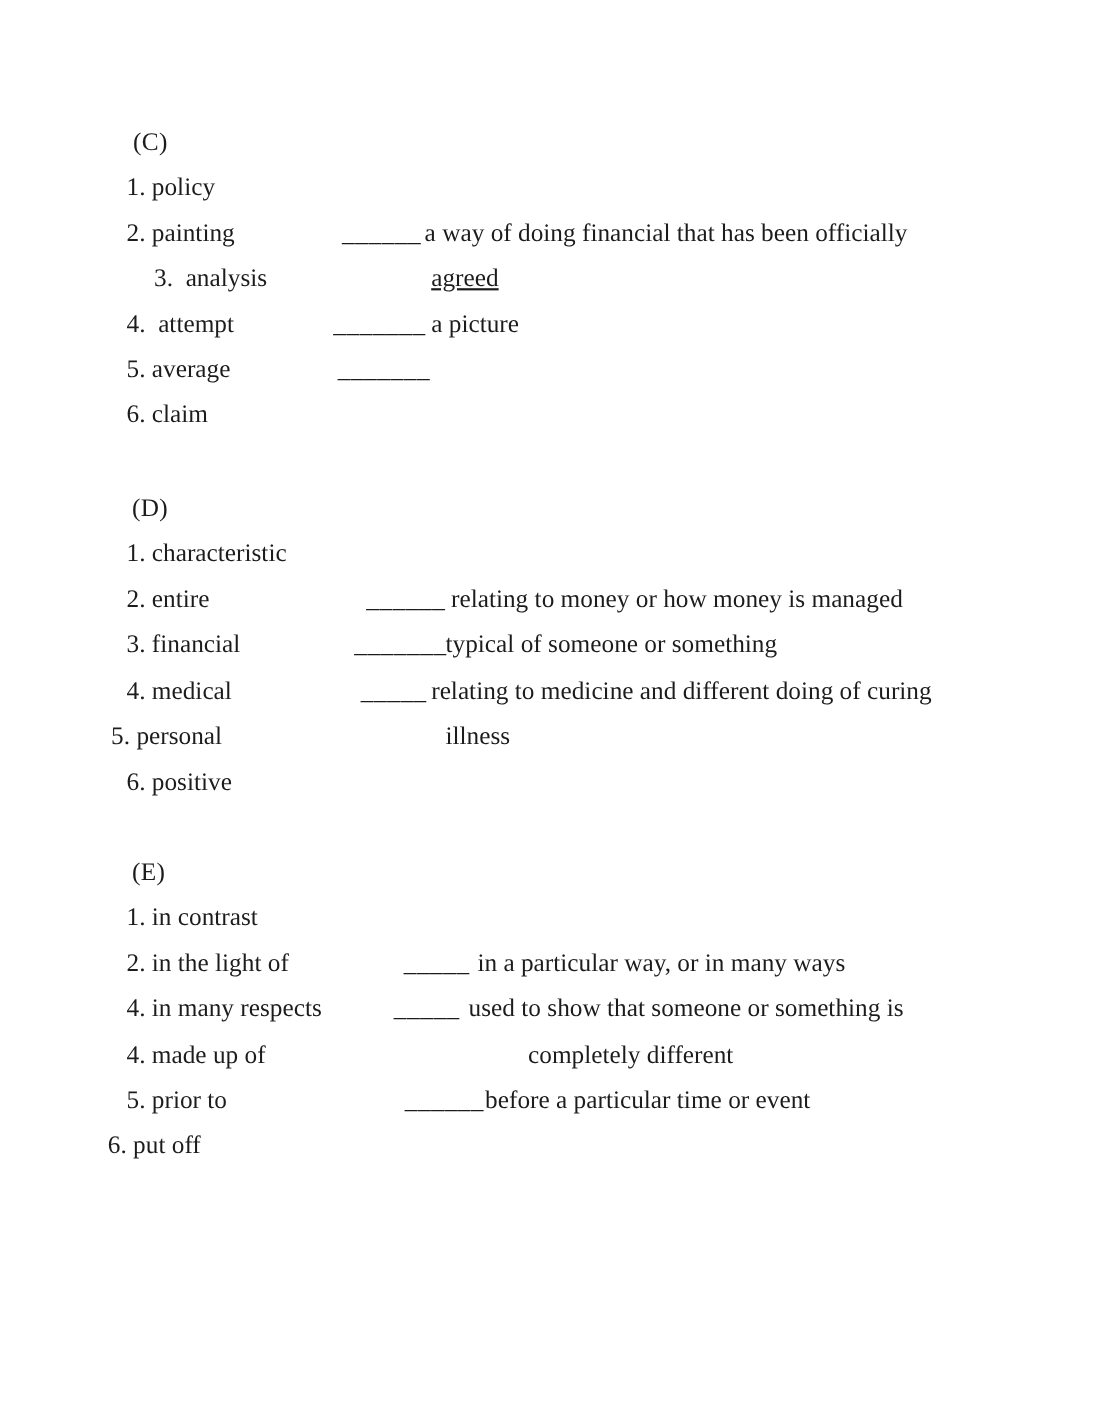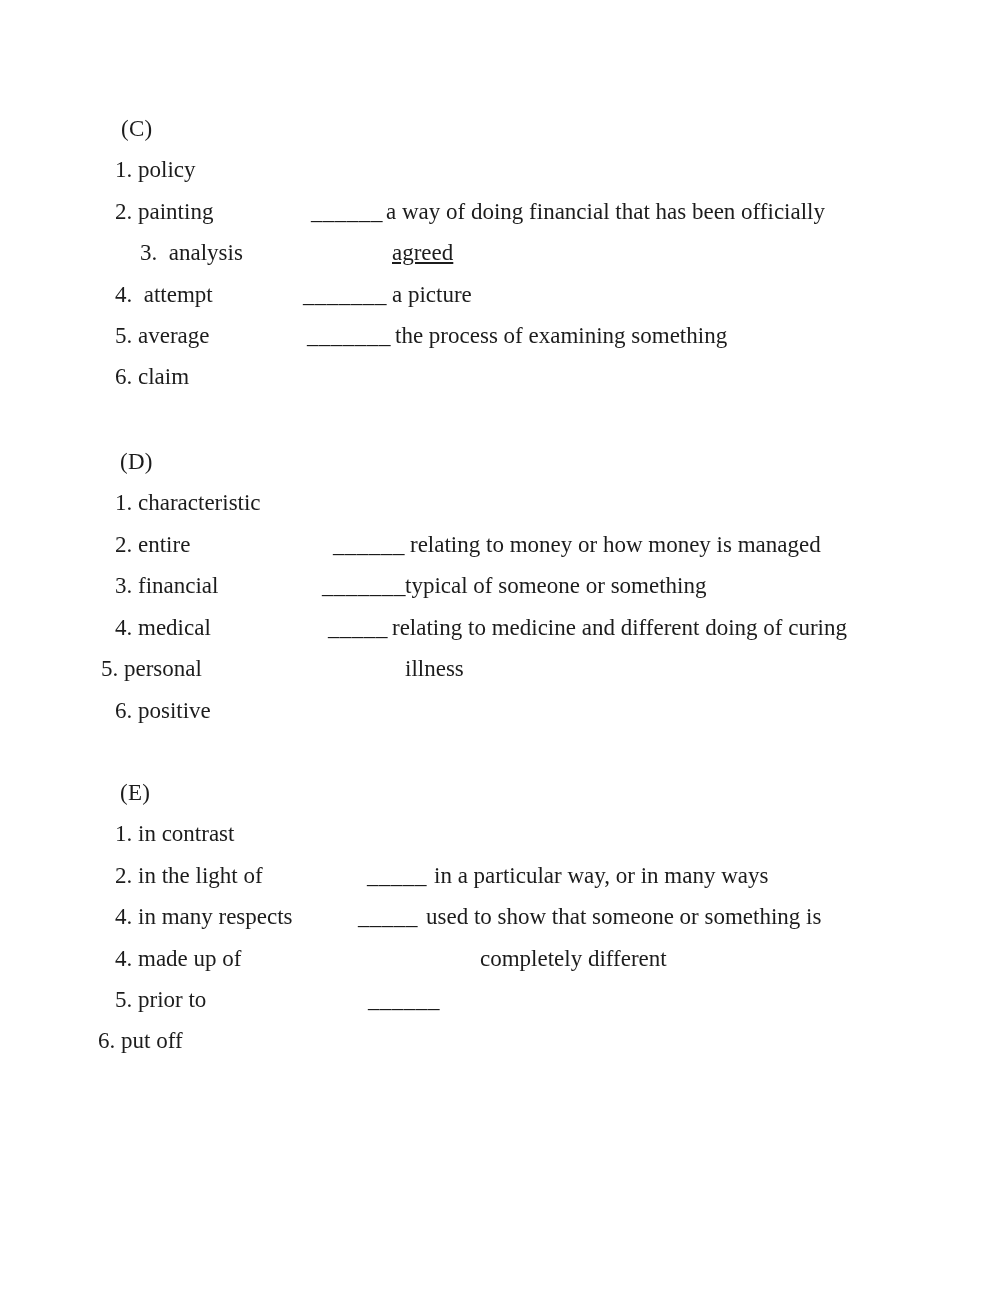--- a/index.html
+++ b/index.html
@@ -39,21 +39,20 @@
   <span class="run" style="left:115px; top:282px;">4.  attempt</span>
   <span class="run" style="left:115px; top:323px;">5. average</span>
   <span class="run" style="left:115px; top:364px;">6. claim</span>
 
   <span class="run blank" style="left:311px; top:199px;">______</span>
   <span class="run" style="left:386px; top:199px;">a way of doing financial that has been officially</span>
   <span class="run" style="left:392px; top:240px;text-decoration:underline;">agreed</span>
   <span class="run blank" style="left:303px; top:282px;">_______</span>
   <span class="run" style="left:392px; top:282px;">a picture</span>
   <span class="run blank" style="left:307px; top:323px;">_______</span>
-  <span class="run" style="left:395px; top:323px;">the process of examining something</span>
 
   <span class="run section-header" style="left:120px; top:449px;">(D)</span>
 
   <span class="run" style="left:115px; top:490px;">1. characteristic</span>
   <span class="run" style="left:115px; top:532px;">2. entire</span>
   <span class="run" style="left:115px; top:573px;">3. financial</span>
   <span class="run" style="left:115px; top:615px;">4. medical</span>
   <span class="run" style="left:101px; top:656px;">5. personal</span>
   <span class="run" style="left:115px; top:698px;">6. positive</span>
 
@@ -73,14 +72,15 @@
   <span class="run" style="left:115px; top:946px;">4. made up of</span>
   <span class="run" style="left:115px; top:987px;">5. prior to</span>
   <span class="run" style="left:98px; top:1028px;">6. put off</span>
 
   <span class="run blank" style="left:367px; top:863px;">_____</span>
   <span class="run" style="left:434px; top:863px;">in a particular way, or in many ways</span>
   <span class="run blank" style="left:358px; top:904px;">_____</span>
   <span class="run" style="left:426px; top:904px;">used to show that someone or something is</span>
   <span class="run" style="left:480px; top:946px;">completely different</span>
   <span class="run blank" style="left:368px; top:987px;">______</span>
+  <span class="run" style="left:441px; top:987px;">before a particular time or event</span>
 
 </div>
 
 </body></html>

